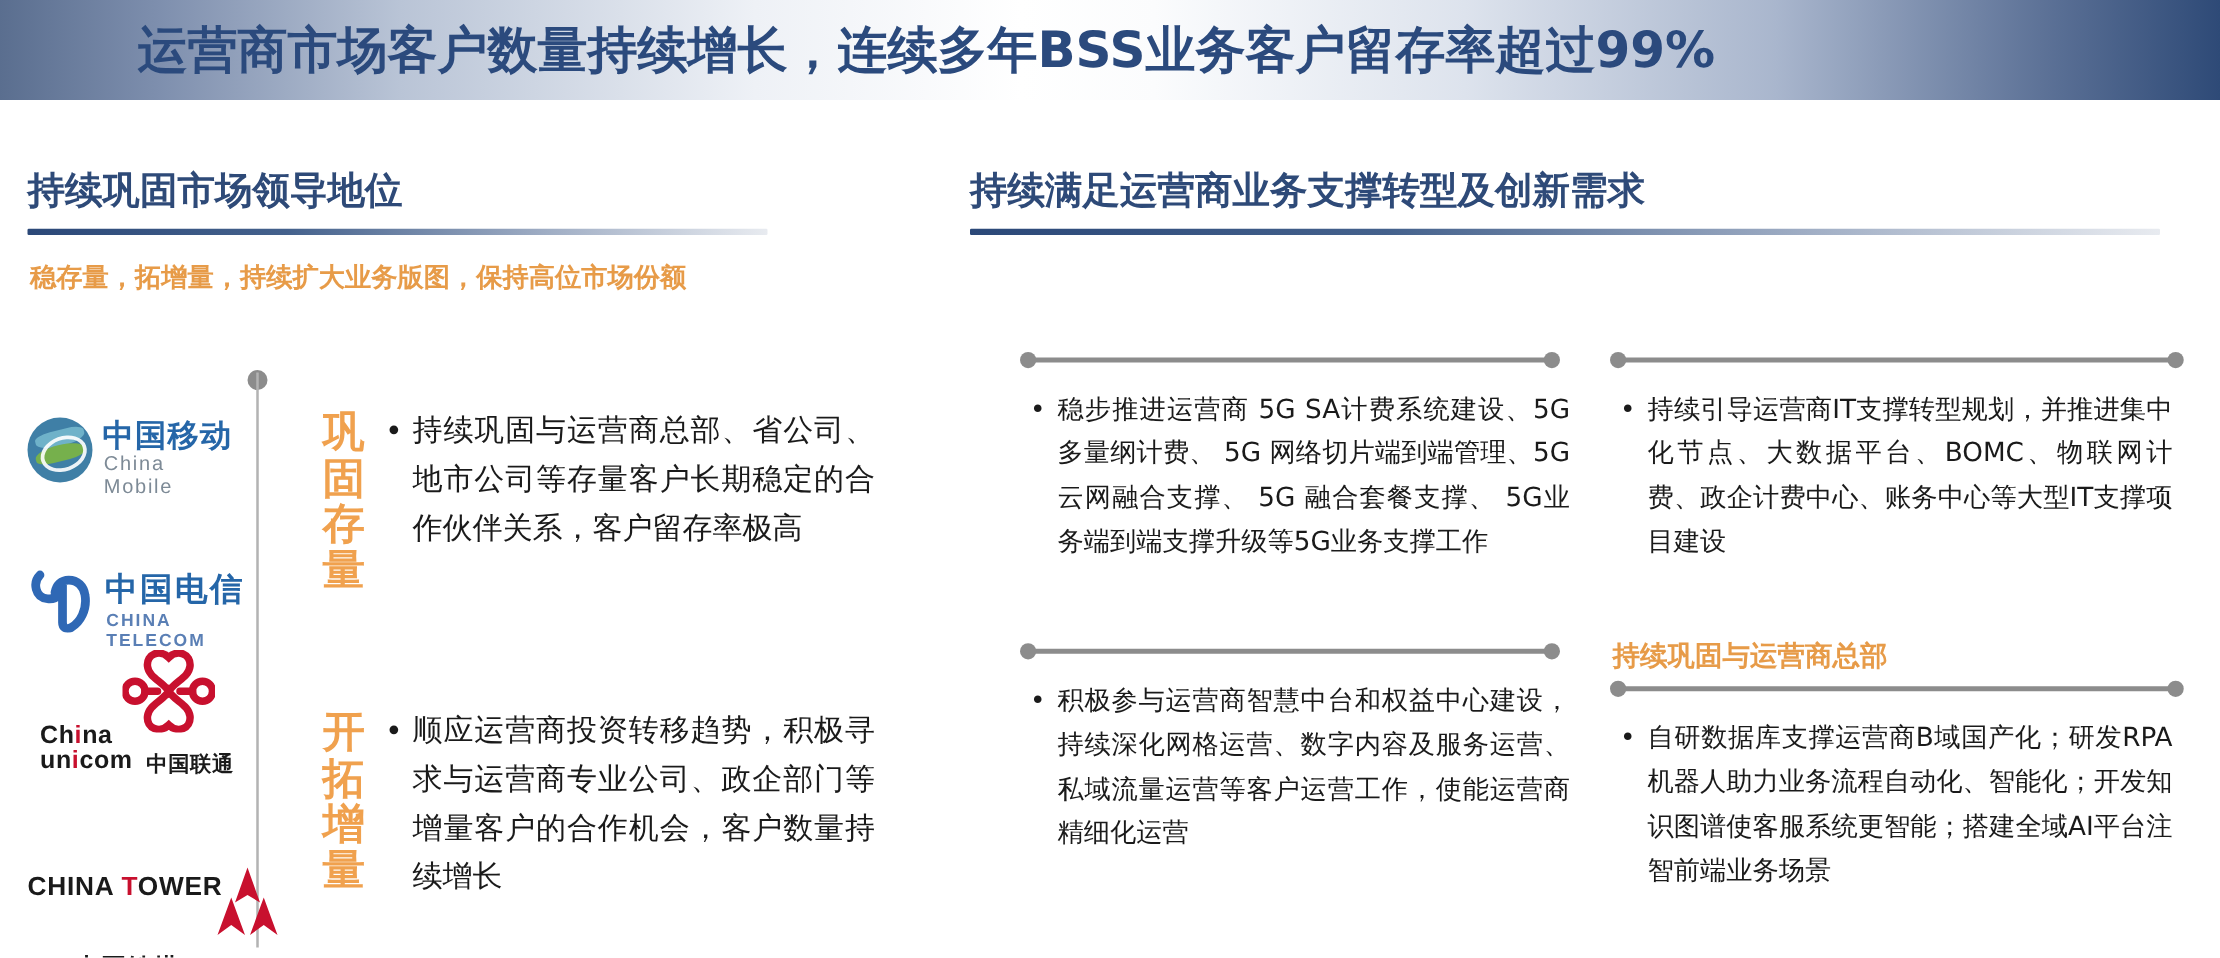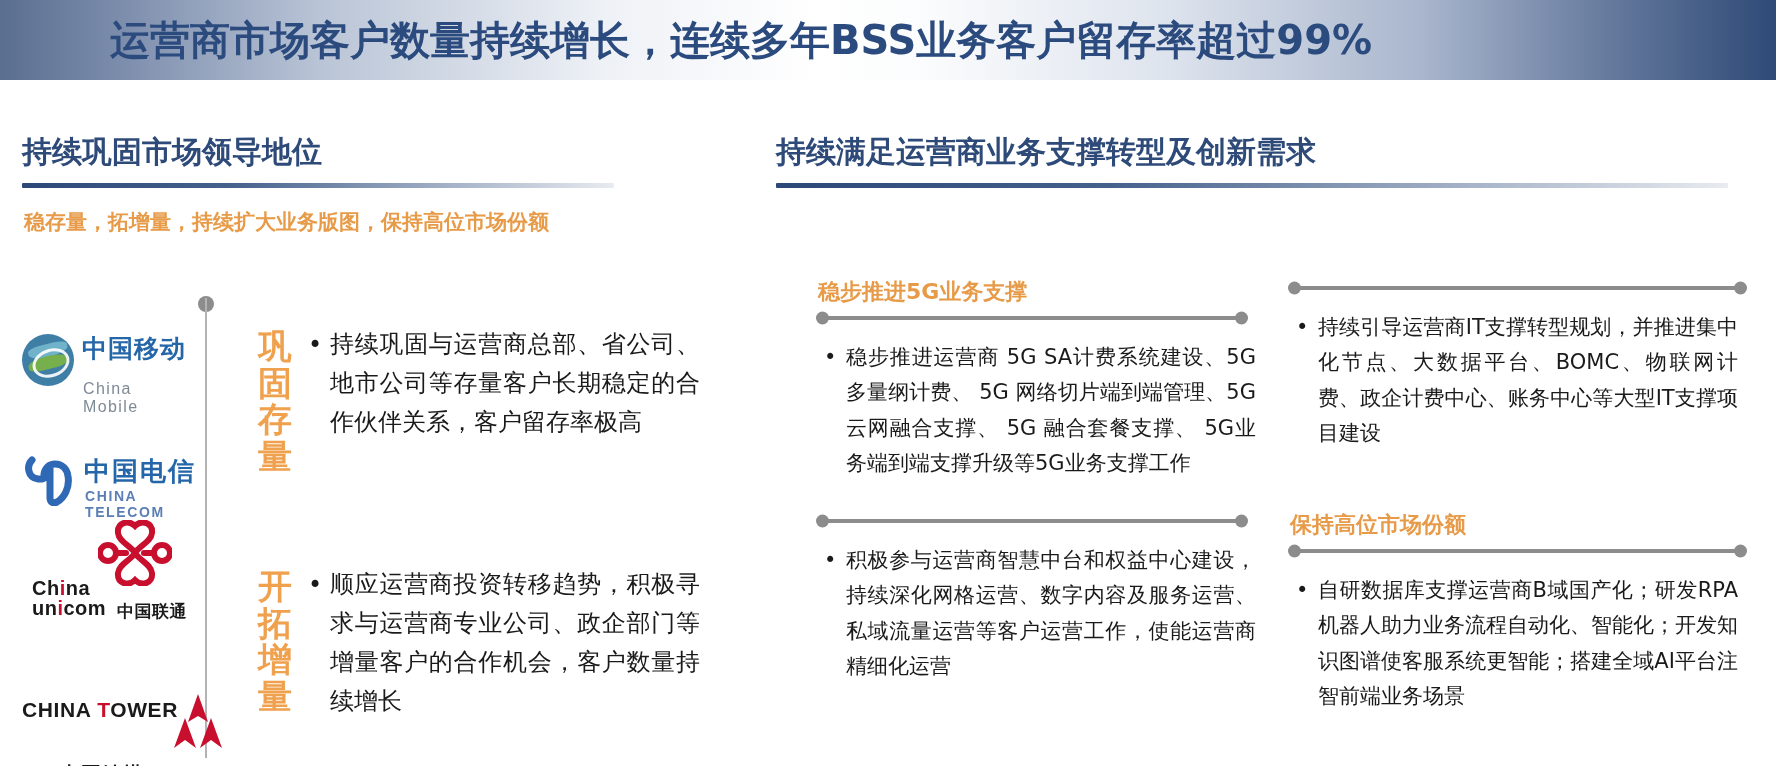--- a/index.html
+++ b/index.html
@@ -96,21 +96,21 @@
            background:#3f7fa6;overflow:hidden;}
   .cm-mark .w1{position:absolute;left:6px;top:10px;width:40px;height:13px;
            background:#6fb2c9;border-radius:40% 40% 60% 60%;transform:rotate(-14deg);}
   .cm-mark .w2{position:absolute;left:6px;top:22px;width:40px;height:13px;
            background:#76b04c;border-radius:60% 60% 40% 40%;transform:rotate(-14deg);}
   .cm-mark .w3{position:absolute;left:10px;top:15px;width:32px;height:22px;
            border:3px solid #ffffff;border-radius:50%;transform:rotate(-20deg);opacity:.9;}
   .cm-cn{position:absolute;left:60px;top:2px;font-size:25px;font-weight:bold;color:#2566a8;
          letter-spacing:1px;font-family:"DejaVu Sans","Liberation Sans",sans-serif;}
   .cm-en{position:absolute;left:61px;top:33px;font-size:16px;color:#7d8a96;letter-spacing:1.4px;
-         font-family:"Liberation Sans",sans-serif;margin-top:17px;}
+         font-family:"Liberation Sans",sans-serif;}
 
   
   #logo-china-telecom{left:22px;top:450px;width:178px;height:66px;}
   .ct-mark{position:absolute;left:0;top:2px;width:56px;height:54px;color:#2f68b5;
            font-size:50px;line-height:54px;font-weight:bold;text-align:center;}
   .ct-cn{position:absolute;left:62px;top:4px;font-size:26px;font-weight:bold;color:#2566a8;
          letter-spacing:2px;font-family:"DejaVu Serif","DejaVu Sans",serif;}
   .ct-en{position:absolute;left:63px;top:38px;font-size:14px;font-weight:bold;color:#5a7fb5;
          letter-spacing:1.6px;font-family:"Liberation Sans",sans-serif;}
 
@@ -258,21 +258,20 @@
     </svg>
   </div>
 </div>
 
 <div class="sec-head" id="right-head">
   <div class="txt">持续满足运营商业务支撑转型及创新需求</div>
   <div class="rule"></div>
 </div>
 
 <div class="card" id="card-0">
-  <div class="c-title">稳步推进5G业务支撑</div>
   <div class="c-rule"></div>
   <div class="c-body">
     <span class="dot">•</span>
     <span>稳步推进运营商 5G SA计费系统建设、5G多量纲计费、 5G 网络切片端到端管理、5G 云网融合支撑、 5G 融合套餐支撑、 5G业务端到端支撑升级等5G业务支撑工作</span>
   </div>
 </div>
 
 <div class="card" id="card-1">
   <div class="c-rule"></div>
   <div class="c-body">
@@ -283,19 +282,19 @@
 
 <div class="card" id="card-2">
   <div class="c-rule"></div>
   <div class="c-body">
     <span class="dot">•</span>
     <span>积极参与运营商智慧中台和权益中心建设，持续深化网格运营、数字内容及服务运营、私域流量运营等客户运营工作，使能运营商精细化运营</span>
   </div>
 </div>
 
 <div class="card" id="card-3">
-  <div class="c-title">保持高位市场份额</div>
+  <div class="c-title">持续巩固与运营商总部</div>
   <div class="c-rule"></div>
   <div class="c-body">
     <span class="dot">•</span>
     <span>自研数据库支撑运营商B域国产化；研发RPA机器人助力业务流程自动化、智能化；开发知识图谱使客服系统更智能；搭建全域AI平台注智前端业务场景</span>
   </div>
 </div>
 
 </body></html>

